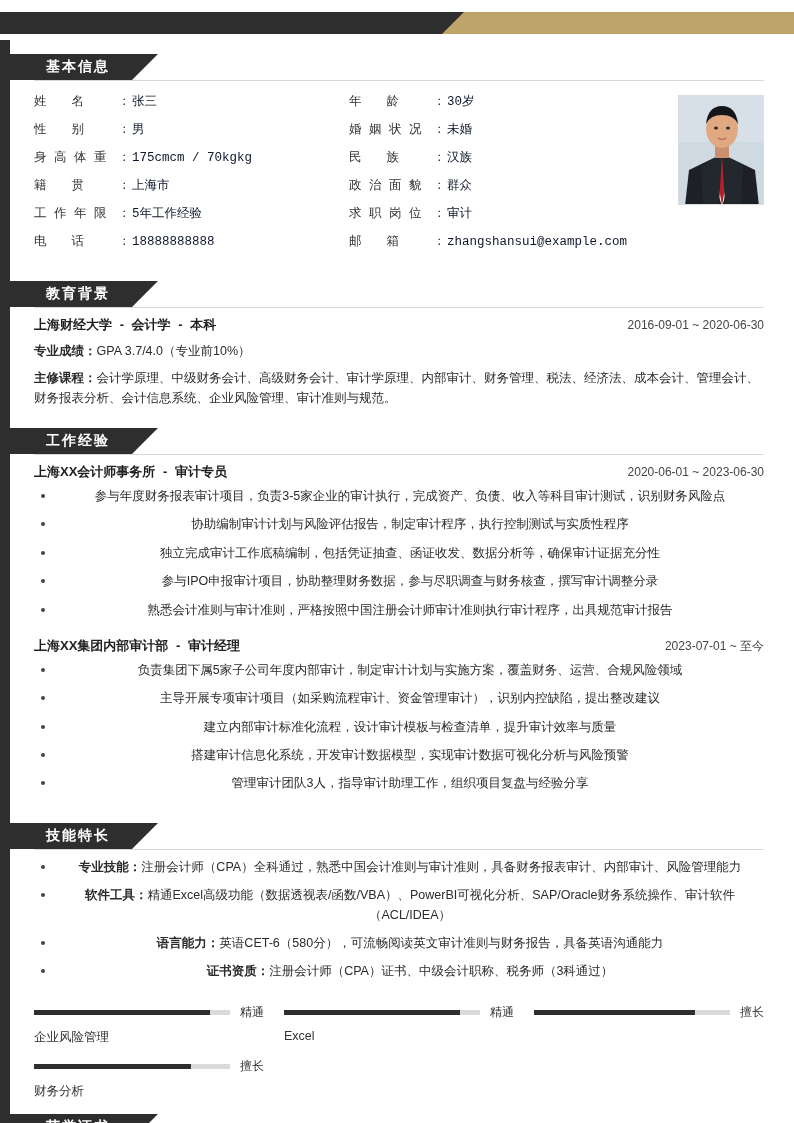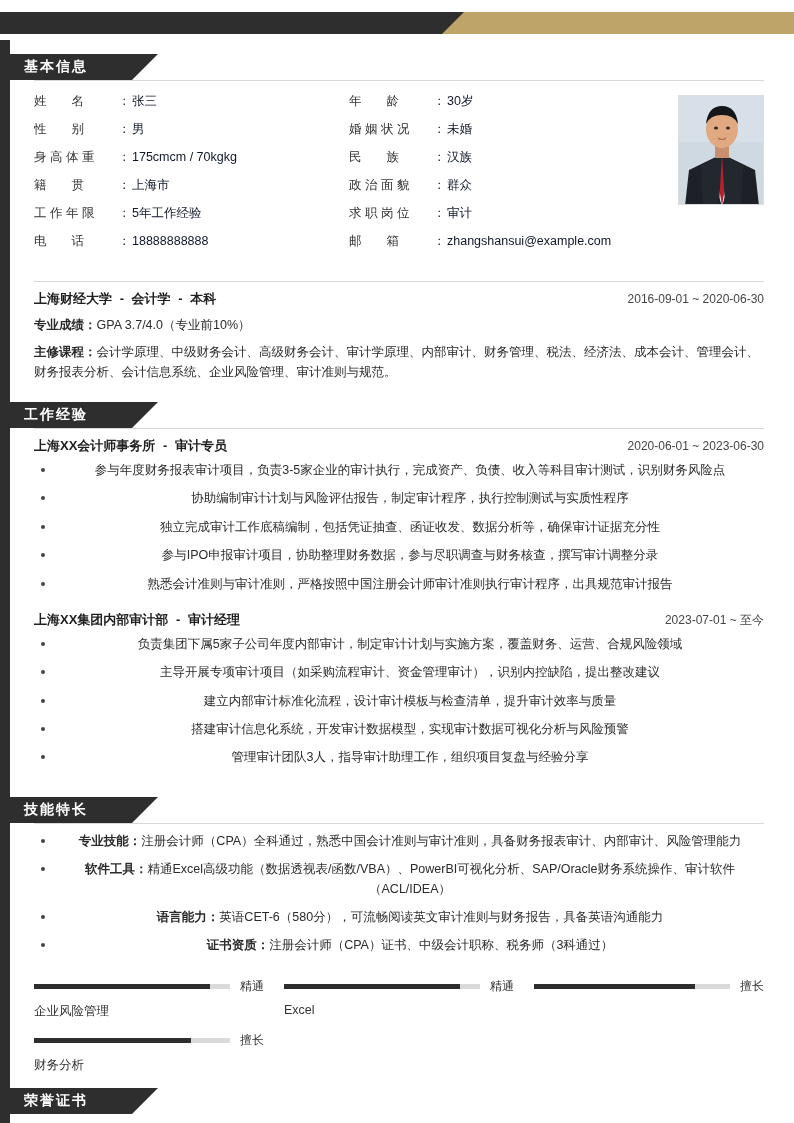--- a/index.html
+++ b/index.html
@@ -40,21 +40,21 @@
   .left-rail {
     position: absolute; left: 0; top: 40px; bottom: 0; width: 10px;
     background: #2e2e2e;
   }
 
   .page { padding: 0 30px 0 34px; position: relative; }
 
   
   .sec { margin-top: 14px; }
   .sec-head {
-    position: relative; height: 26px; margin-left: -34px; padding-left: 14px;
+    position: relative; height: 26px; margin-left: -34px; padding-left: 36px;
     display: flex; align-items: center;
   }
   .sec-head .bar {
     position: absolute; left: 0; top: 0; height: 26px; width: 132px;
     background: #2e2e2e;
   }
   .sec-head .bar:after {
     content: ""; position: absolute; right: -26px; top: 0;
     width: 0; height: 0; border-left: 26px solid #2e2e2e;
     border-bottom: 26px solid transparent;
@@ -62,21 +62,21 @@
   .sec-head .txt {
     position: relative; z-index: 2; color: #fff; font-size: 14px;
     font-weight: bold; letter-spacing: 2px; padding-left: 10px;
   }
   .sec-rule {
     height: 1px; background: #d8d8d8; margin-top: 0px;
   }
 
   
   .basic-wrap { display: flex; padding: 12px 0 6px 0; }
-  .basic-cols { flex: 1; display: flex; }
+  .basic-cols { flex: 1; display: flex; font-family: Liberation Mono, monospace; }
   .basic-col { width: 50%; }
   .info-row { display: flex; align-items: baseline; margin-bottom: 11px; font-size: 12.5px; }
   .info-label {
     width: 84px; letter-spacing: 0; color: #333; white-space: nowrap;
   }
   .info-colon { width: 14px; color: #333; }
   .info-value { color: #0f172a; }
 
   .photo {
     width: 86px; height: 110px; margin-left: 14px; margin-top: 2px;
@@ -224,20 +224,24 @@
           <path d="M27 28 q2 -18 16 -18 q14 0 16 18 q-4 -9 -16 -9 q-12 0 -16 9 Z" fill="#14161a"></path>
           <ellipse cx="37" cy="32" rx="2" ry="1.6" fill="#2b2b2b"></ellipse>
           <ellipse cx="49" cy="32" rx="2" ry="1.6" fill="#2b2b2b"></ellipse>
           <path d="M39 42 q4 3 8 0" stroke="#a86b4c" stroke-width="1.2" fill="none"></path>
         </svg>
       </div>
     </div>
   </div>
 
   <div class="sec">
+    <div class="sec-head">
+      <div class="bar"></div>
+      <div class="txt">教育背景</div>
+    </div>
     <div class="sec-rule"></div>
 
     <div class="entry">
       <div class="entry-head">
         <div class="entry-title">
           <span>上海财经大学</span>
           <span class="sep">-</span>
           <span>会计学</span>
           <span class="sep">-</span>
           <span>本科</span>

